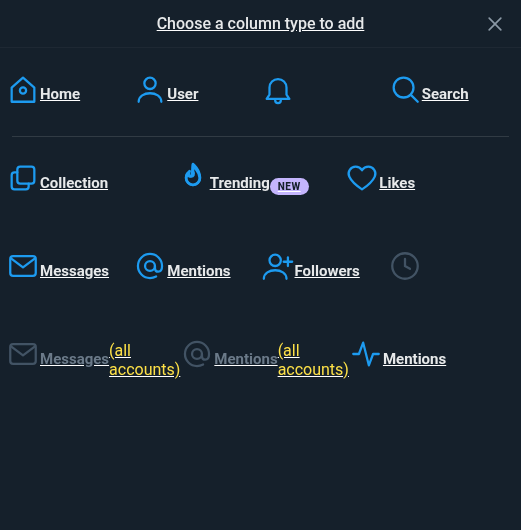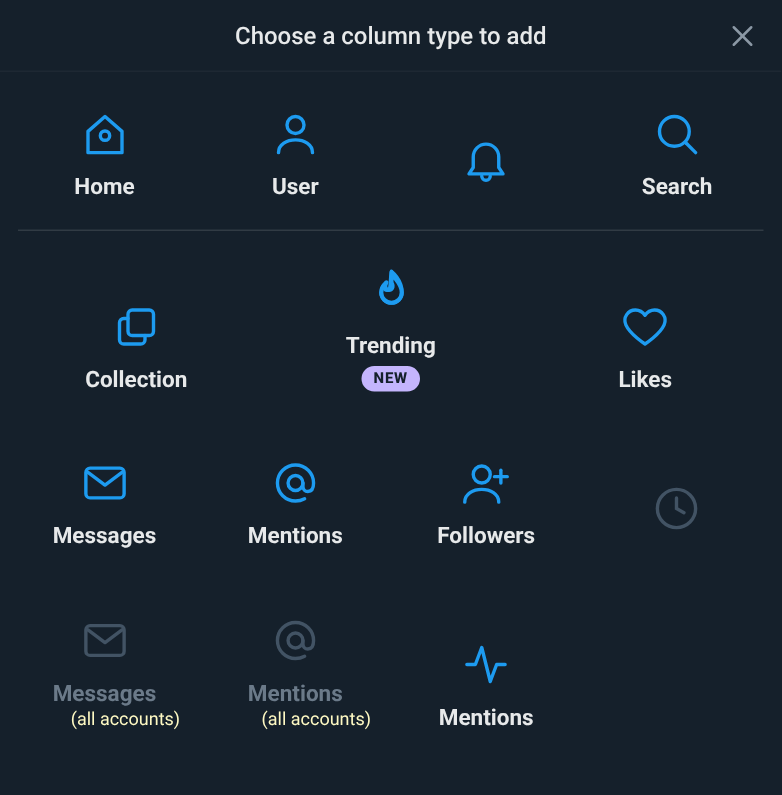--- a/index.html
+++ b/index.html
@@ -8,20 +8,21 @@
     width: 521px; height: 530px;
     background: #15202b;
     font-family: -apple-system, BlinkMacSystemFont, "Segoe UI", Roboto, Helvetica, Arial, sans-serif;
     overflow: hidden;
   }
   .dialog {
     width: 521px; height: 530px;
     background: #15202b;
     color: #fff;
     position: relative;
+    text-decoration: underline;
   }
   .header {
     height: 48px;
     display: flex;
     align-items: center;
     justify-content: center;
     position: relative;
     border-bottom: 1px solid rgba(255,255,255,0.04);
   }
   .header-title {
@@ -45,43 +46,42 @@
     padding: 20px 6px 16px 6px;
   }
   .sep {
     height: 1px;
     background: rgba(255,255,255,0.12);
     margin: 0 12px;
   }
   .tile {
     flex: 1 1 0;
     display: flex;
-    flex-direction: column;
+    flex-direction: row;
     align-items: center;
-    justify-content: flex-end;
+    justify-content: flex-start;
     cursor: pointer;
     padding: 4px 0;
   }
   .tile .icon {
     width: 34px; height: 34px;
     display: flex; align-items: center; justify-content: center;
     margin-bottom: 10px;
     color: #1d9bf0;
   }
   .tile .label {
     font-size: 15px;
     font-weight: 700;
     color: #e7e9ea;
     line-height: 1.1;
   }
   .tile .sublabel {
-    font-size: 12px;
-    color: #fef9c3;
+    font-size: 16px;
+    color: #fde047;
     margin-top: 2px;
-    margin-left: 28px;
   }
   .tile.disabled .icon { color: #425364; }
   .tile.disabled .label { color: #6b7a89; }
   .tile.disabled { cursor: default; }
   .badge {
     margin-top: 6px;
     background: #c4b5fd;
     color: #15202b;
     font-size: 10px;
     font-weight: 800;

